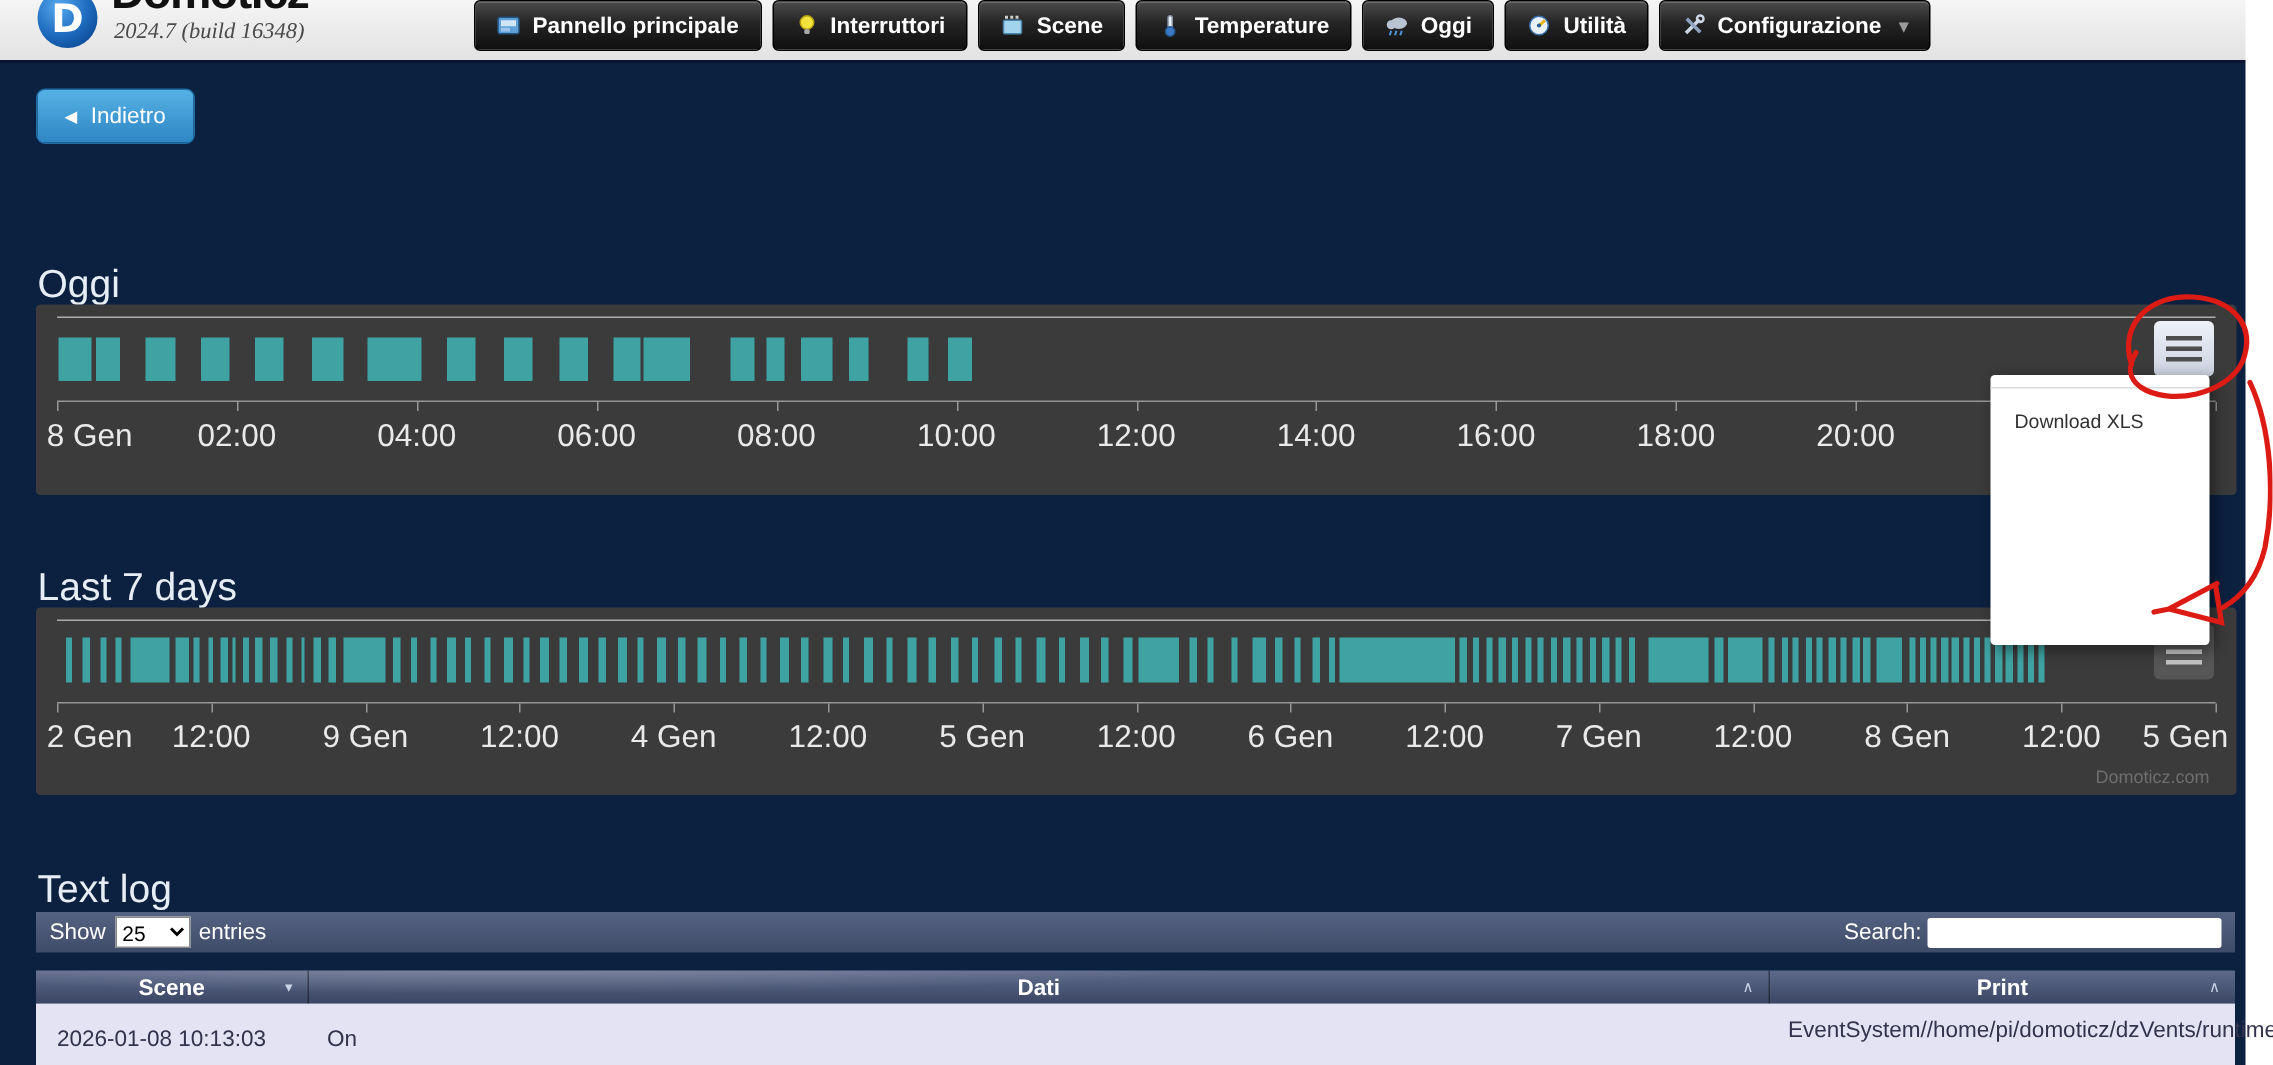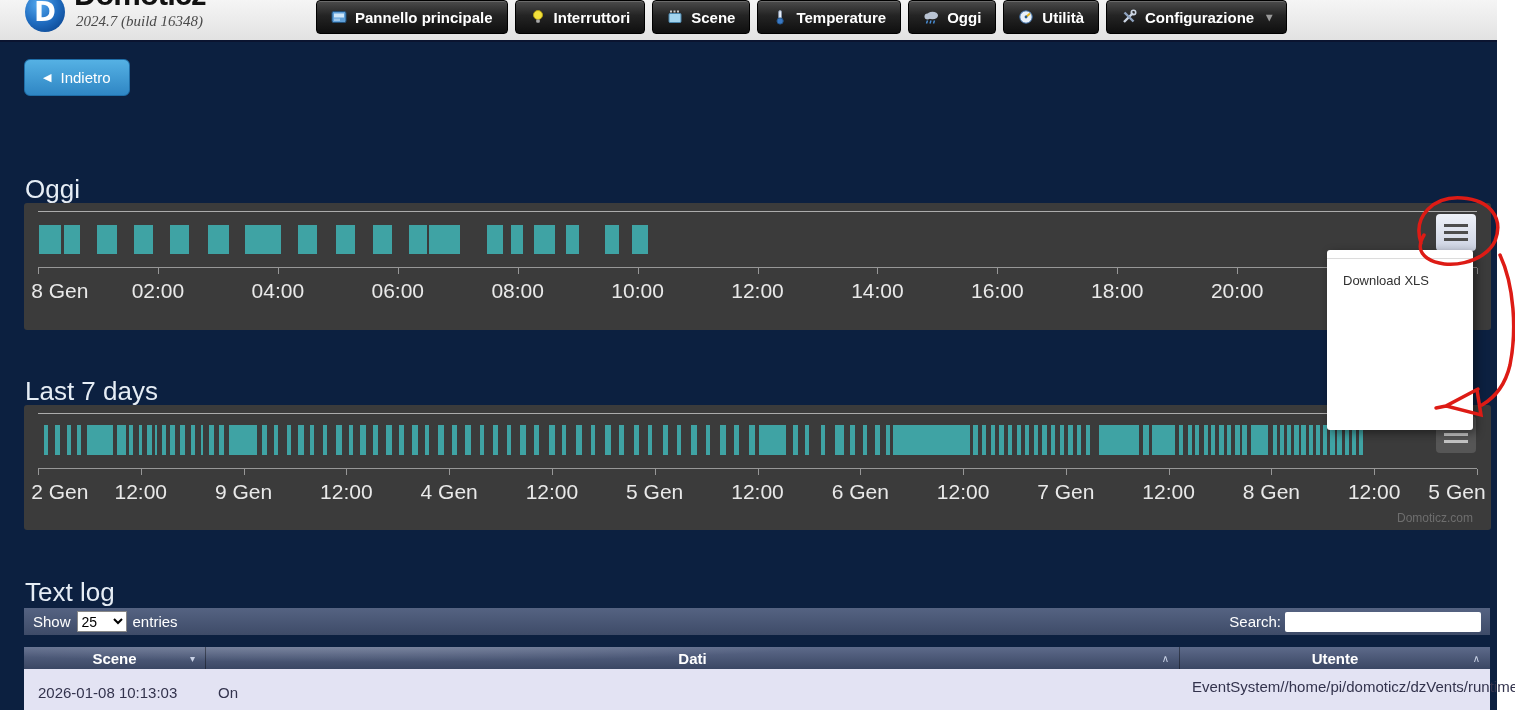--- a/index.html
+++ b/index.html
@@ -408,21 +408,21 @@
       <div class="thead">
         <div class="th col-data">
           <span>Scene</span>
           <span class="th-caret">▾</span>
         </div>
         <div class="th col-dati">
           <span>Dati</span>
           <span class="th-caret">∧</span>
         </div>
         <div class="th col-utente">
-          <span>Utente</span>
+          <span>Print</span>
           <span class="th-caret">∧</span>
         </div>
       </div>
       <div class="trow">
         <div class="td-data">2026-01-08 10:13:03</div>
         <div class="td-dati">On</div>
         <div class="td-utente">EventSystem//home/pi/domoticz/dzVents/runtime/dzVents.lua</div>
       </div>
     </div>
   </div>

